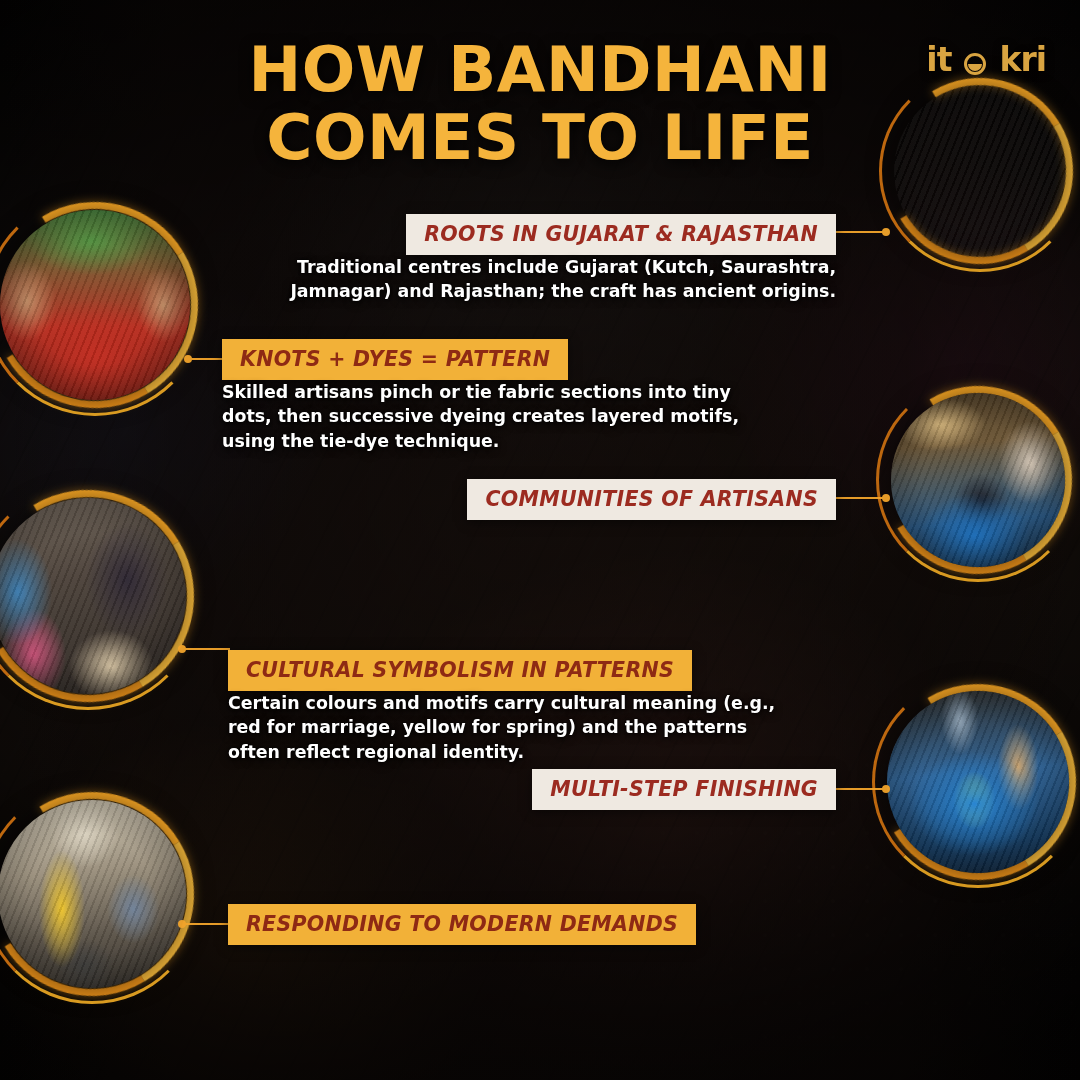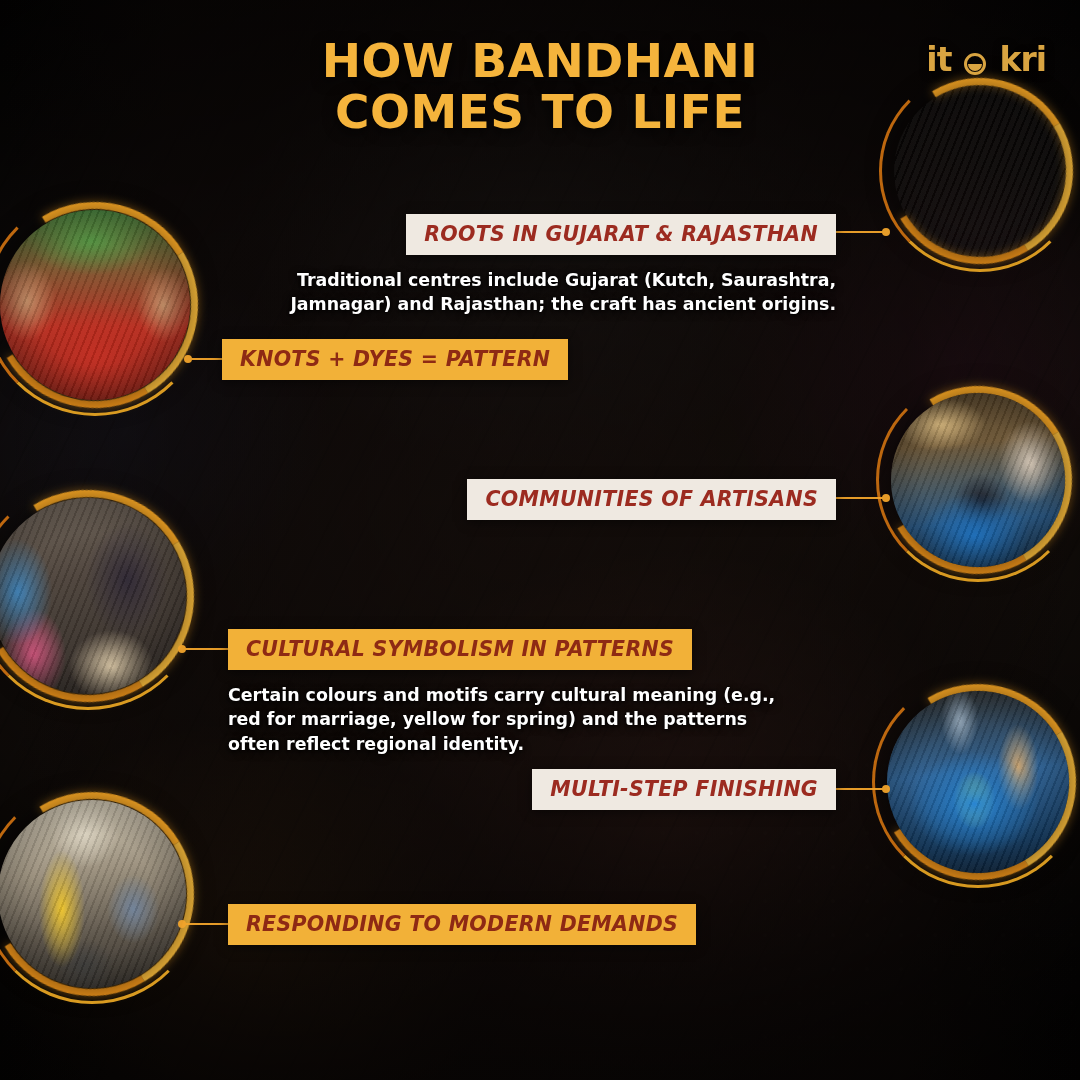--- a/index.html
+++ b/index.html
@@ -52,21 +52,21 @@
   .bg-scrim{
     background:linear-gradient(90deg, rgba(10,6,5,0) 0%, rgba(10,6,5,.50) 16%, rgba(10,6,5,.60) 50%, rgba(10,6,5,.50) 84%, rgba(10,6,5,0) 100%);
   }
 
   
   .title-wrap{
     position:absolute; left:0; right:0; top:36px; z-index:6;
     text-align:center; pointer-events:none;
   }
   .title{
-    font-size:47px; line-height:1.08; font-weight:bold; letter-spacing:.5px;
+    font-size:63px; line-height:1.08; font-weight:bold; letter-spacing:.5px;
     color:#F5B43C; text-shadow:0 3px 14px rgba(0,0,0,.85);
     font-family:"DejaVu Sans", sans-serif;
   }
   .title .l2{ display:block; }
 
   .logo{
     position:absolute; right:34px; top:40px; z-index:8;
     font-family:"DejaVu Sans", sans-serif;
     font-size:33px; font-weight:bold; letter-spacing:-1px;
     color:#D9A441; text-shadow:0 2px 8px rgba(0,0,0,.8);
@@ -179,21 +179,21 @@
     display:inline-block; padding:8px 18px 9px;
     font-style:italic; font-weight:bold; font-size:20.5px; letter-spacing:.3px;
     font-family:"DejaVu Sans", sans-serif;
     box-shadow:0 2px 10px rgba(0,0,0,.5);
     white-space:nowrap;
   }
   .band.cream{ background:#EFE9E1; color:#9C2B20; }
   .band.amber{ background:#F2B138; color:#8E2A14; }
 
   .body{
-    margin-top:13px; color:#ffffff; font-weight:bold;
+    color:#ffffff; font-weight:bold;
     font-size:17.4px; line-height:1.40;
     text-shadow:0 2px 8px rgba(0,0,0,.95), 0 0 3px rgba(0,0,0,.9);
     font-family:"DejaVu Sans", sans-serif;
   }
   .right{ text-align:right; }
   .left{ text-align:left; }
 
   
   .conn{
     position:absolute; height:2px; background:#F2A42B; z-index:6; opacity:.95;
@@ -288,27 +288,28 @@
     <span class="dot" style="left:-2px;"></span>
   </div>
 
 <div class="row right" style="left:250px; top:214px; width:586px;">
   <div class="band cream">ROOTS IN GUJARAT &amp; RAJASTHAN</div>
   <div class="body right">Traditional centres include Gujarat (Kutch, Saurashtra, Jamnagar) and Rajasthan; the craft has ancient origins.</div>
 </div>
 
 <div class="row left" style="left:222px; top:339px; width:548px;">
   <div class="band amber">KNOTS + DYES = PATTERN</div>
+  <div class="body left">Skilled artisans pinch or tie fabric sections into tiny dots, then successive dyeing creates layered motifs, using the tie-dye technique.</div>
 </div>
 
 <div class="row right" style="left:250px; top:479px; width:586px;">
   <div class="band cream">COMMUNITIES OF ARTISANS</div>
 </div>
 
-<div class="row left" style="left:228px; top:629px; width:556px;">
+<div class="row left" style="left:228px; top:650px; width:556px;">
   <div class="band amber">CULTURAL SYMBOLISM IN PATTERNS</div>
   <div class="body left">Certain colours and motifs carry cultural meaning (e.g., red for marriage, yellow for spring) and the patterns often reflect regional identity.</div>
 </div>
 
 <div class="row right" style="left:300px; top:769px; width:536px;">
   <div class="band cream">MULTI-STEP FINISHING</div>
 </div>
 
 <div class="row left" style="left:228px; top:904px; width:560px;">
   <div class="band amber">RESPONDING TO MODERN DEMANDS</div>

